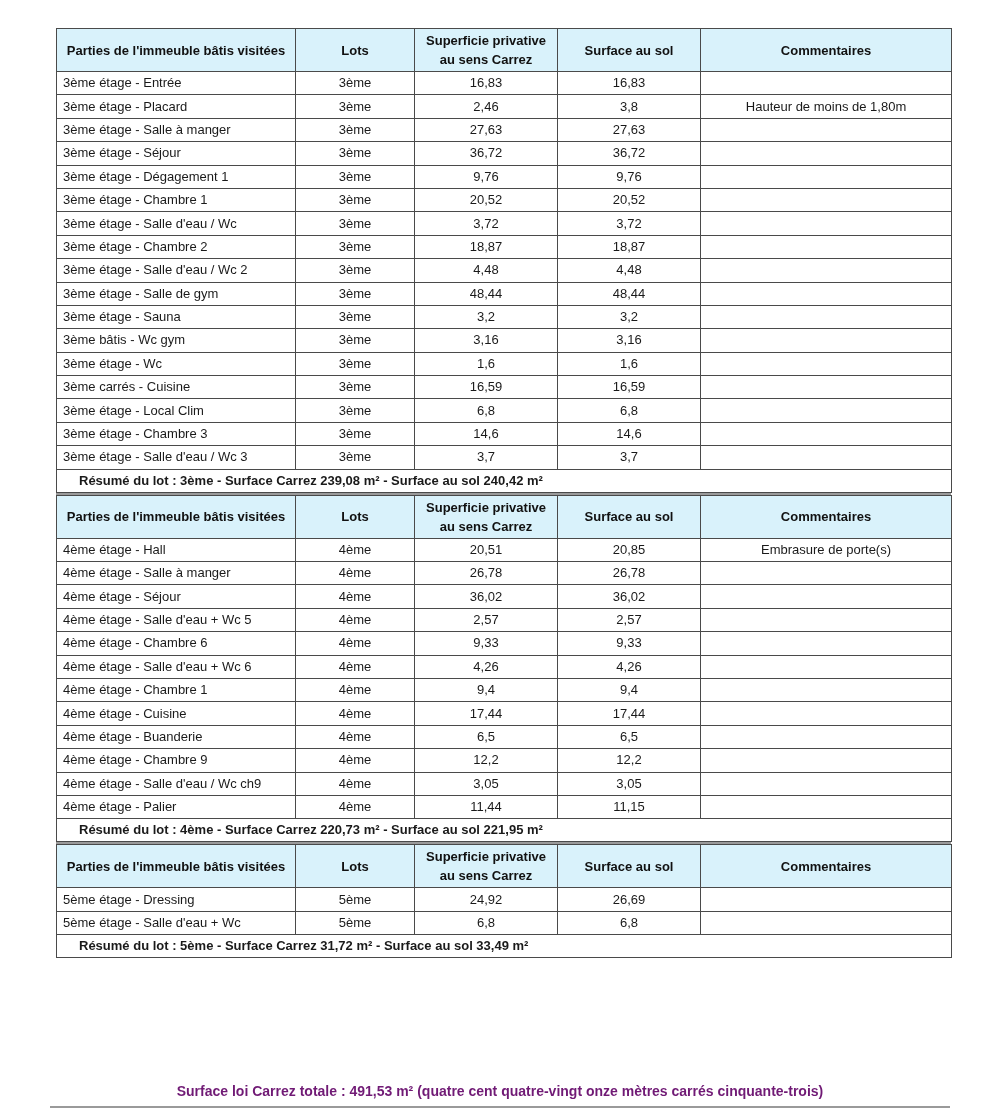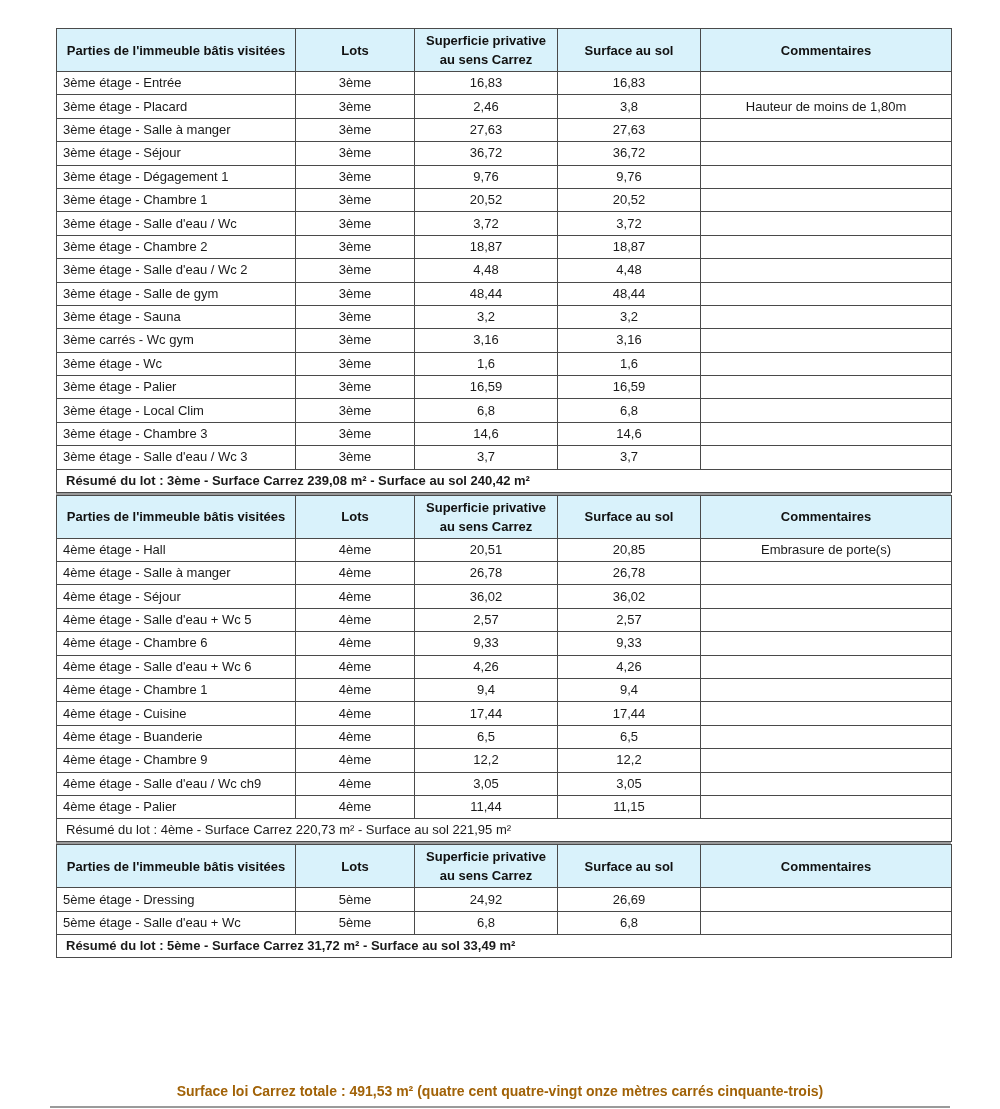--- a/index.html
+++ b/index.html
@@ -10,25 +10,25 @@
   col.c1 { width: 239px; }
   col.c2 { width: 119px; }
   col.c3 { width: 143px; }
   col.c4 { width: 143px; }
   col.c5 { width: 251px; }
   th, td { border: 1px solid #4a4a4a; }
   th { background: #d9f2fb; font-weight: bold; font-size: 13px; text-align: center; line-height: 19px; height: 43px; padding: 0 4px; color: #111; }
   td { height: 23.4px; line-height: 22px; padding: 0 6px; white-space: nowrap; overflow: hidden; }
   td.name { text-align: left; }
   td.center { text-align: center; }
-  tr.summary td { text-align: left; font-weight: bold; padding-left: 9px; height: 23px; }
-  tr.summary.normal td { font-weight: normal; margin-top: 16px; }
+  tr.summary td { text-align: left; font-weight: bold; padding-left: 22px; height: 23px; }
+  tr.summary.normal td { font-weight: bold; margin-top: 16px; }
   .block { border: 1.5px solid #3a3a3a; }
   .sep { height: 2px; background: #9a9a9a; width: 895px; }
-  .footer { position: absolute; left: 0; top: 1083px; width: 1000px; text-align: center; font-weight: bold; font-size: 14px; color: #a16207; }
+  .footer { position: absolute; left: 0; top: 1083px; width: 1000px; text-align: center; font-weight: bold; font-size: 14px; color: #701a75; }
   .footer-rule { position: absolute; left: 50px; top: 1106px; width: 900px; height: 2px; background: #9a9a9a; }
 </style>
 </head>
 <body>
 
 <div class="page">
 
   <table class="block">
     <colgroup>
         <col class="c1">
@@ -118,35 +118,35 @@
           <td class="center"></td>
         </tr>
         <tr>
           <td class="name">3ème étage - Sauna</td>
           <td class="center">3ème</td>
           <td class="center">3,2</td>
           <td class="center">3,2</td>
           <td class="center"></td>
         </tr>
         <tr>
-          <td class="name">3ème carrés - Wc gym</td>
+          <td class="name">3ème bâtis - Wc gym</td>
           <td class="center">3ème</td>
           <td class="center">3,16</td>
           <td class="center">3,16</td>
           <td class="center"></td>
         </tr>
         <tr>
           <td class="name">3ème étage - Wc</td>
           <td class="center">3ème</td>
           <td class="center">1,6</td>
           <td class="center">1,6</td>
           <td class="center"></td>
         </tr>
         <tr>
-          <td class="name">3ème étage - Palier</td>
+          <td class="name">3ème carrés - Cuisine</td>
           <td class="center">3ème</td>
           <td class="center">16,59</td>
           <td class="center">16,59</td>
           <td class="center"></td>
         </tr>
         <tr>
           <td class="name">3ème étage - Local Clim</td>
           <td class="center">3ème</td>
           <td class="center">6,8</td>
           <td class="center">6,8</td>

